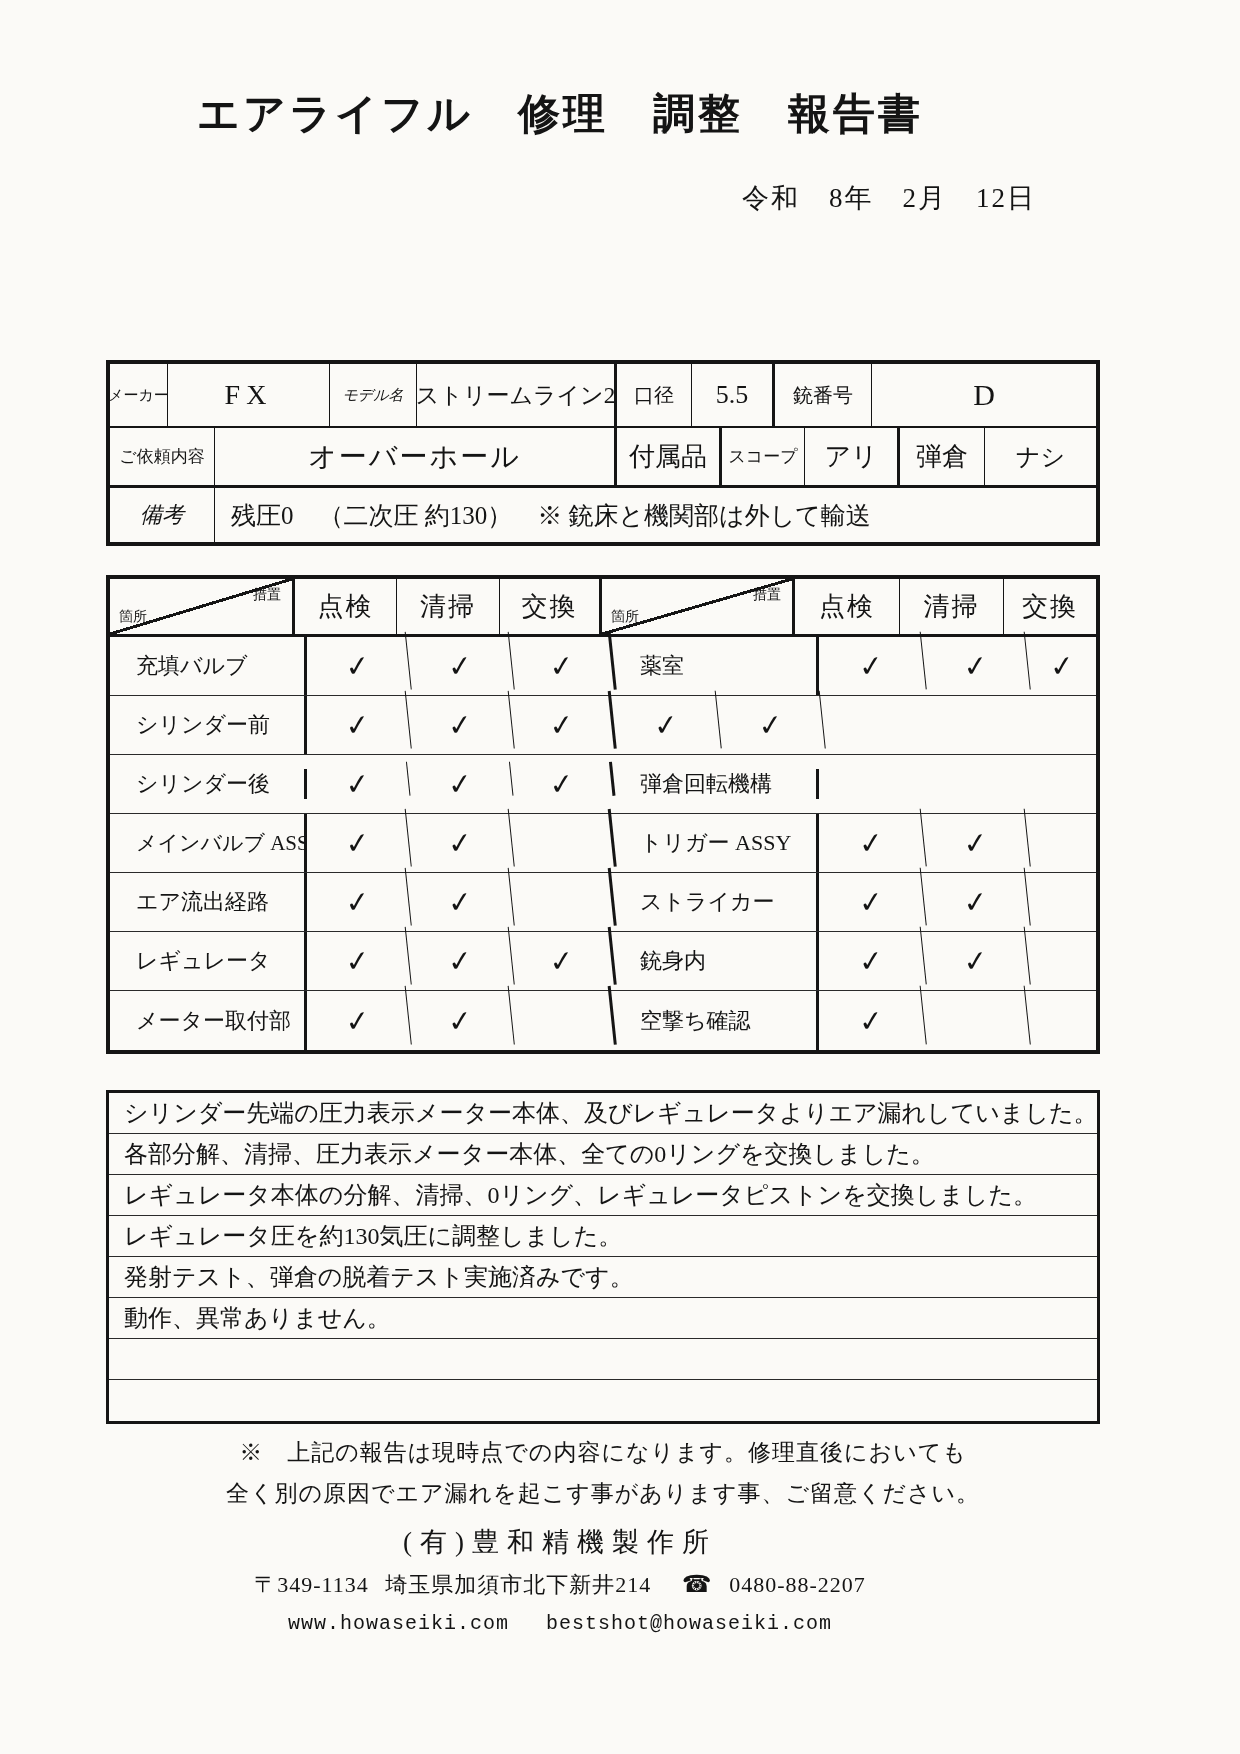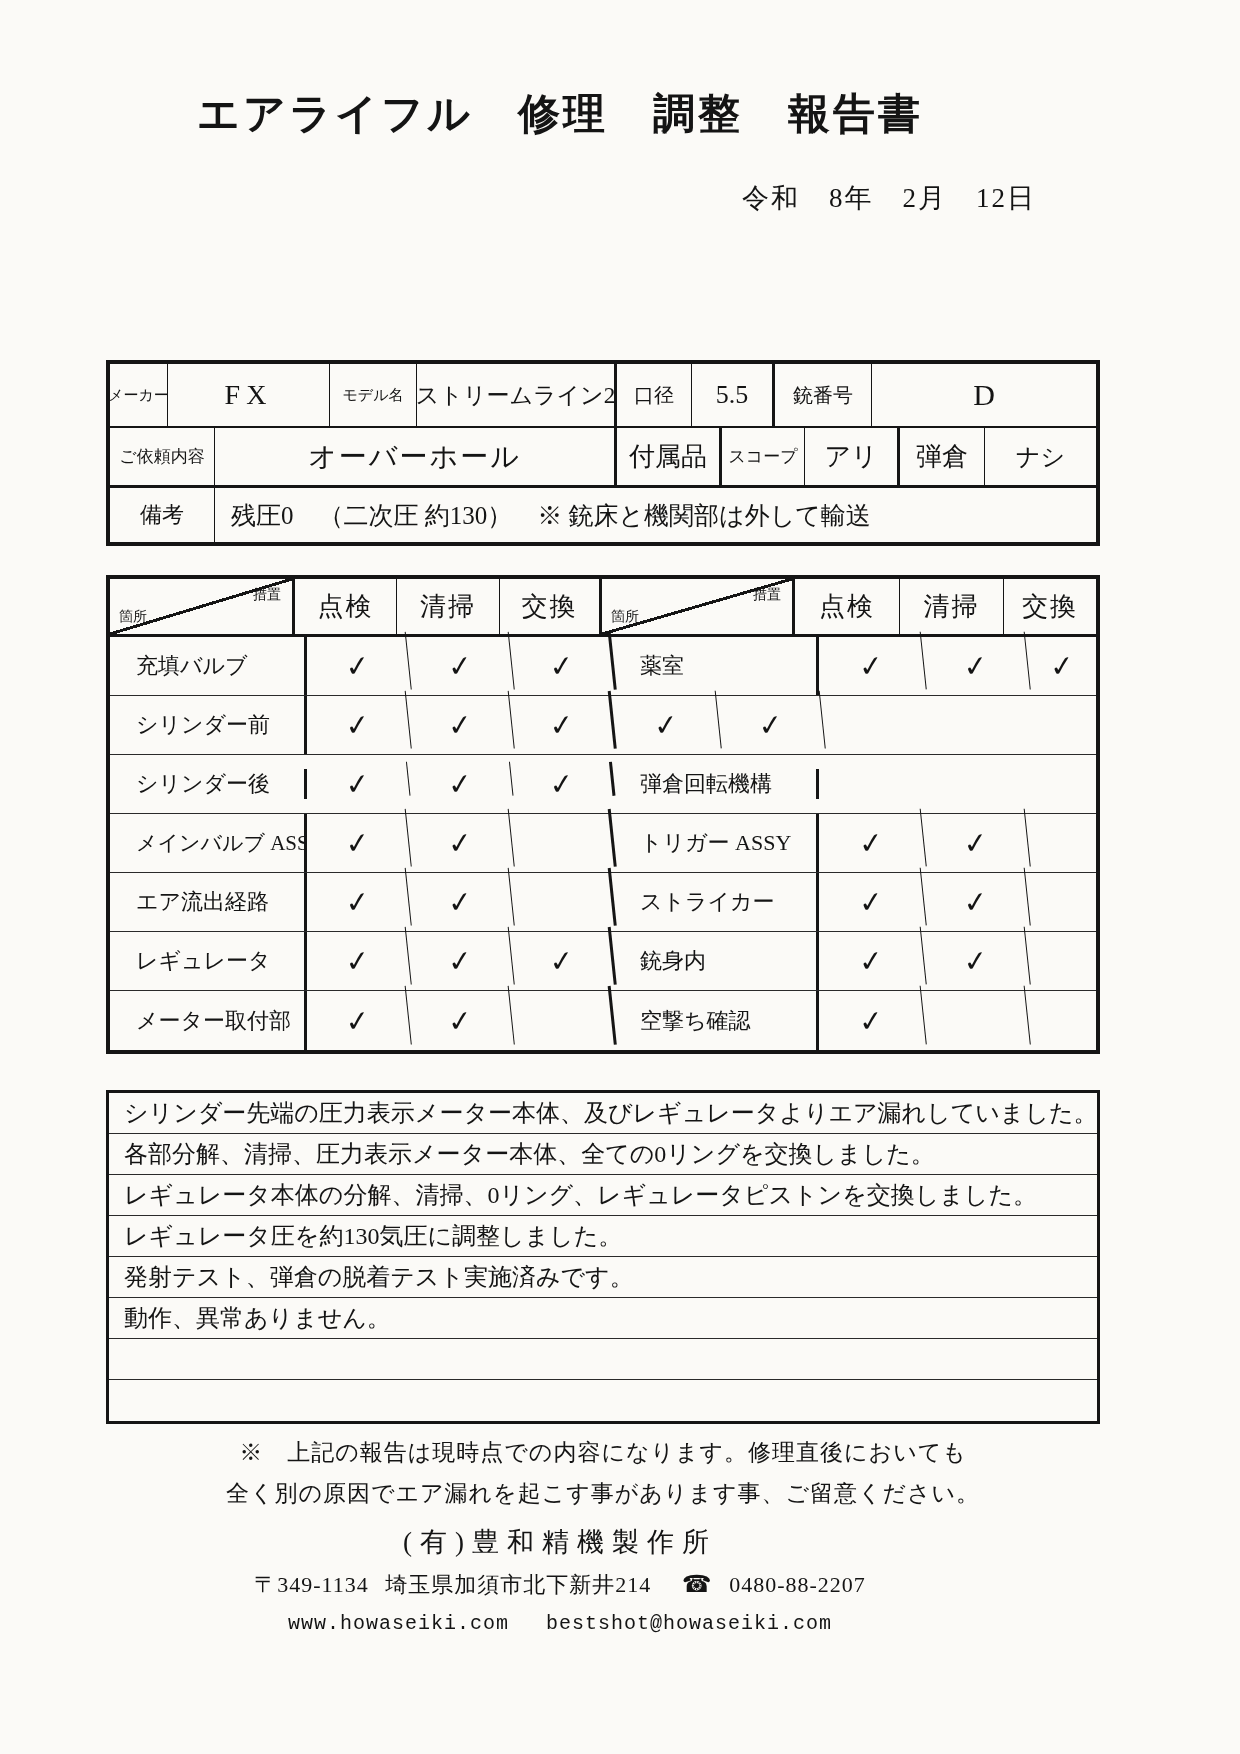--- a/index.html
+++ b/index.html
@@ -82,38 +82,38 @@
 
 <div class="page">
 
   <div class="title">エアライフル　修理　調整　報告書</div>
   <div class="date">令和　8年　2月　12日</div>
 
   <div class="tbl" style="top:360px;">
     <div class="row" style="height:64px;">
       <div class="cell lbl-s" style="width:58px;">メーカー</div>
       <div class="cell val-l sp6" style="width:162px;">FX</div>
-      <div class="cell lbl-s" style="width:87px;">モデル名</div>
+      <div class="cell lbl-s" style="width:87px;font-style:italic;">モデル名</div>
       <div class="cell thickR" style="width:200px; font-size:23px;">ストリームライン2</div>
       <div class="cell lbl-m" style="width:75px; font-size:20px;">口径</div>
       <div class="cell thickR" style="width:83px; font-size:26px;">5.5</div>
       <div class="cell" style="width:97px; font-size:20px;">銃番号</div>
       <div class="cell" style="flex:1; font-size:30px;">D</div>
     </div>
     <div class="row thickB" style="height:60px; border-bottom-width:3px;">
       <div class="cell lbl-m" style="width:105px;">ご依頼内容</div>
       <div class="cell thickR val-l sp2" style="width:402px;">オーバーホール</div>
       <div class="cell thickR" style="width:105px; font-size:26px;">付属品</div>
       <div class="cell lbl-m" style="width:83px;">スコープ</div>
       <div class="cell thickR" style="width:95px; font-size:26px;">アリ</div>
       <div class="cell" style="width:85px; font-size:26px;">弾倉</div>
       <div class="cell" style="flex:1; font-size:24px;">ナシ</div>
     </div>
     <div class="row" style="height:54px;">
-      <div class="cell lbl-l" style="width:105px;">備考</div>
+      <div class="cell lbl-l" style="width:105px;font-style:italic;">備考</div>
       <div class="cell leftpad" style="flex:1; font-size:25px;">残圧0　（二次圧 約130）　※ 銃床と機関部は外して輸送</div>
     </div>
   </div>
 
   <div class="tbl" style="top:575px;">
     <div class="row thickB" style="height:58px; border-bottom-width:3px;">
       <div class="cell thickR corner" style="width:185px;">
         <span class="diag"></span>
         <span class="part">箇所</span>
         <span class="action">措置</span>

